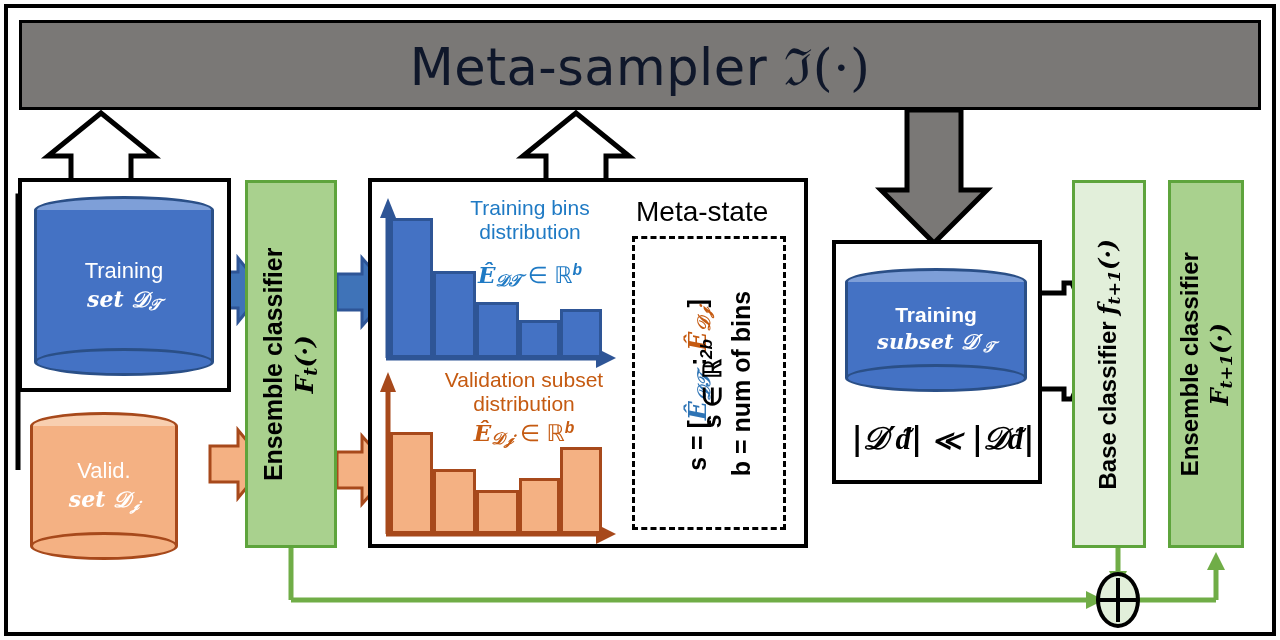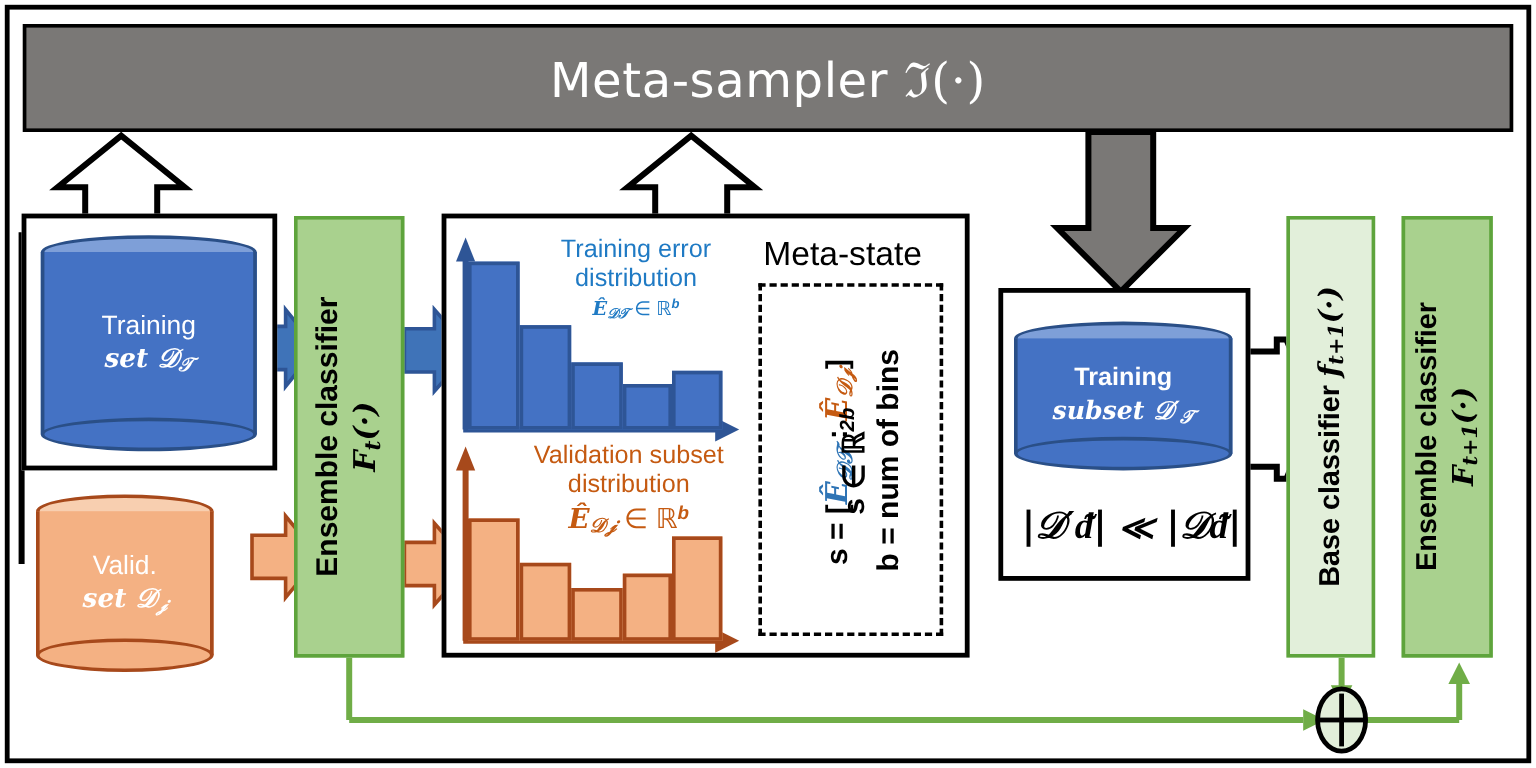--- a/index.html
+++ b/index.html
@@ -24,22 +24,22 @@
   }
 
   
   #meta-sampler-bar {
     left: 19px; top: 20px; width: 1242px; height: 90px;
     background: #7a7876;
     border: 3px solid #000;
     display: flex; align-items: center; justify-content: center;
   }
   #meta-sampler-title {
-    color: #ffffff;
-    font-size: 40px;
+    color: #0f172a;
+    font-size: 51px;
     font-family: "DejaVu Sans", sans-serif;
     letter-spacing: 0.5px;
     white-space: nowrap;
   }
   .frak { font-family: "DejaVu Serif", serif; }
 
   
   .blackbox { border: 4px solid #000; background: #fff; }
 
   
@@ -204,23 +204,23 @@
     </svg>
     <div class="bars" style="left:12px;top:22px;width:212px;height:140px;">
       <div class="bar" style="width:43px;height:100%;background:#4472C4;border:3px solid #2E5596;"></div>
       <div class="bar" style="width:43px;height:62%;background:#4472C4;border:3px solid #2E5596;"></div>
       <div class="bar" style="width:43px;height:40%;background:#4472C4;border:3px solid #2E5596;"></div>
       <div class="bar" style="width:41px;height:27%;background:#4472C4;border:3px solid #2E5596;"></div>
       <div class="bar" style="width:42px;height:35%;background:#4472C4;border:3px solid #2E5596;"></div>
     </div>
   </div>
   <div class="plot-caption" style="left:430px;top:196px;width:200px;color:#1f7ac4;">
-    <div>Training error</div>
+    <div>Training bins</div>
     <div>distribution</div>
-    <div style="font-size:16px;margin-top:3px;">
+    <div style="font-size:23px;margin-top:16px;">
       <span class="ital">Ê</span><span class="ital sub">𝒟𝒯</span><span> ∈ ℝ</span><span class="sup" style="font-style:italic;font-weight:bold;">b</span>
     </div>
   </div>
 
   <div class="plot" style="left:378px;top:370px;width:240px;height:170px;">
     <svg style="left:0;top:0;width:240px;height:170px;">
       <line x1="10" y1="164" x2="10" y2="18" stroke="#A7491B" stroke-width="5"></line>
       <polygon points="2,22 18,22 10,2" fill="#A7491B"></polygon>
       <line x1="8" y1="164" x2="222" y2="164" stroke="#A7491B" stroke-width="5"></line>
       <polygon points="218,154 218,174 238,164" fill="#A7491B"></polygon>

